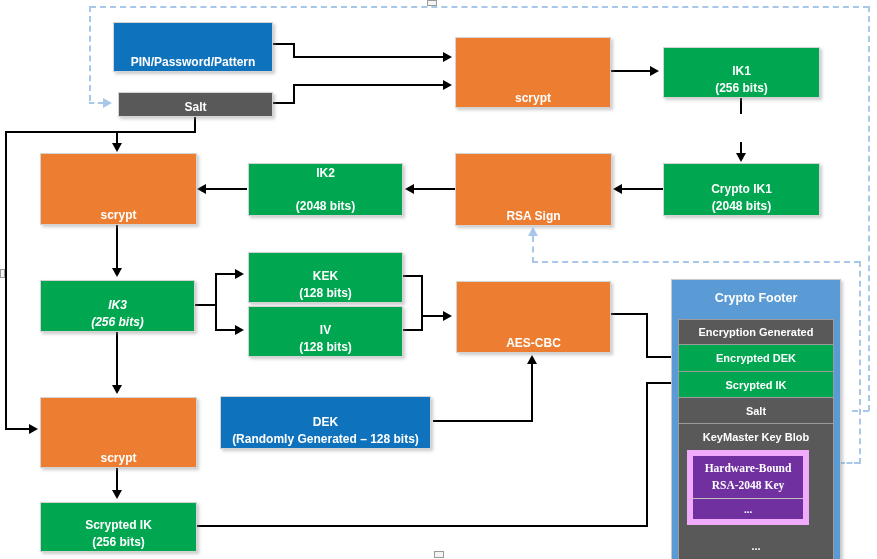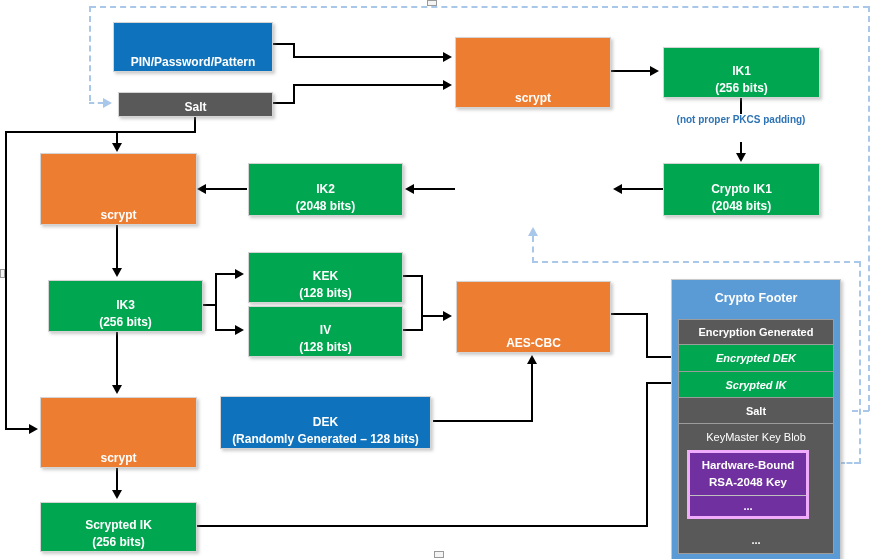--- a/index.html
+++ b/index.html
@@ -28,24 +28,24 @@
   .handle{position:absolute;background:#f4f4f4;border:1px solid #9a9a9a;box-sizing:border-box;}
   
   .footer{position:absolute;left:671px;top:279px;width:170px;height:314px;background:var(--footer_blue);
           border:1px solid #c9c9c9;box-shadow:2px 2px 3px rgba(140,140,140,.45);box-sizing:border-box;}
   .footer-title{color:#fff;font-weight:600;font-size:12.5px;text-align:center;padding-top:11px;}
   .fpanel{position:absolute;left:6px;top:39px;width:156px;background:var(--box_gray);
           border:1px solid #9c9c9c;box-sizing:border-box;}
   .frow{display:flex;align-items:center;justify-content:center;color:#fff;font-weight:600;font-size:11px;
         text-align:center;box-sizing:border-box;}
   .frow + .frow, .km{border-top:1px solid #9c9c9c;}
-  .frow.g{background:var(--box_green);font-style:italic;}
+  .frow.g{background:var(--box_green);}
   .km{box-sizing:border-box;}
-  .km-label{height:26px;display:flex;align-items:center;justify-content:center;color:#fff;font-weight:400;font-size:11px;}
-  .km-box{margin:0 24px 7px 8px;background:var(--box_purple);border:3px solid #f0abfc;}
+  .km-label{height:26px;display:flex;align-items:center;justify-content:center;color:#fff;font-weight:700;font-size:11px;}
+  .km-box{margin:0 24px 7px 8px;background:var(--box_purple);border:6px solid #f0abfc;font-family:Liberation Serif, serif;}
   .km-key{min-height:42px;display:flex;align-items:center;justify-content:center;color:#fff;font-weight:600;
           font-size:11.5px;text-align:center;line-height:1.45;padding:2px 6px;box-sizing:border-box;}
   .km-ellipsis{height:20px;display:flex;align-items:center;justify-content:center;color:#fff;font-weight:700;
           font-size:11px;border-top:1px solid #bfbfbf;}
 </style>
 </head>
 <body>
 
 <div id="canvas">
 
@@ -143,34 +143,36 @@
     <span>Salt</span>
   </div>
   <div class="node orange" style="left:455px;top:37px;width:156px;height:71px;">
     <span>scrypt</span>
   </div>
   <div class="node green" style="left:663px;top:47px;width:157px;height:51px;">
     <span>IK1</span>
     <span>(256 bits)</span>
   </div>
   <div class="note">
-    <div>(not proper PKCS padding)</div>
   </div>
   <div class="node green" style="left:663px;top:163px;width:157px;height:53px;">
     <span>Crypto IK1</span>
     <span>(2048 bits)</span>
   </div>
-  <div class="node green" style="left:248px;top:163px;width:155px;height:53px;">
+  <div class="node orange" style="left:455px;top:153px;width:157px;height:73px;">
+    <span>RSA Sign</span>
+  </div>
+  <div class="node green" style="left:248px;top:163px;width:155px;height:53px;gap:16px;">
     <span>IK2</span>
     <span>(2048 bits)</span>
   </div>
   <div class="node orange" style="left:40px;top:153px;width:157px;height:72px;">
     <span>scrypt</span>
   </div>
-  <div class="node green" style="left:48px;top:280px;width:155px;height:52px;">
+  <div class="node green" style="left:40px;top:280px;width:155px;height:52px;font-style:italic;">
     <span>IK3</span>
     <span>(256 bits)</span>
   </div>
   <div class="node green" style="left:248px;top:252px;width:155px;height:51px;">
     <span>KEK</span>
     <span>(128 bits)</span>
   </div>
   <div class="node green" style="left:248px;top:306px;width:155px;height:51px;">
     <span>IV</span>
     <span>(128 bits)</span>

